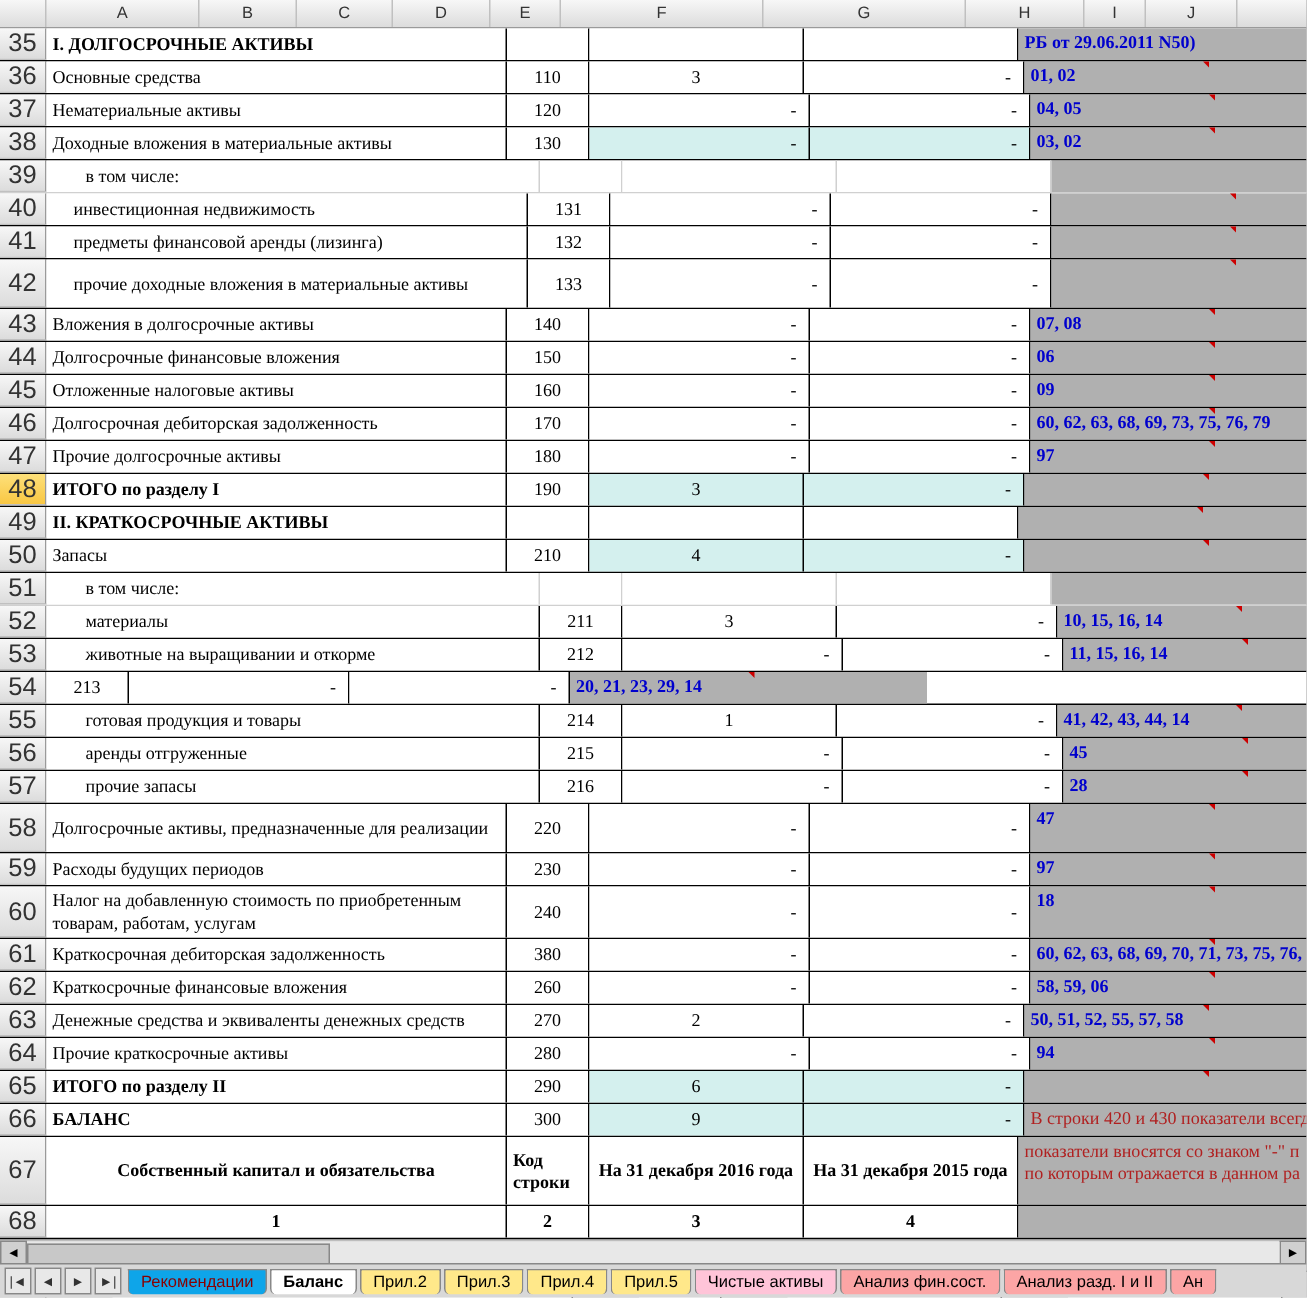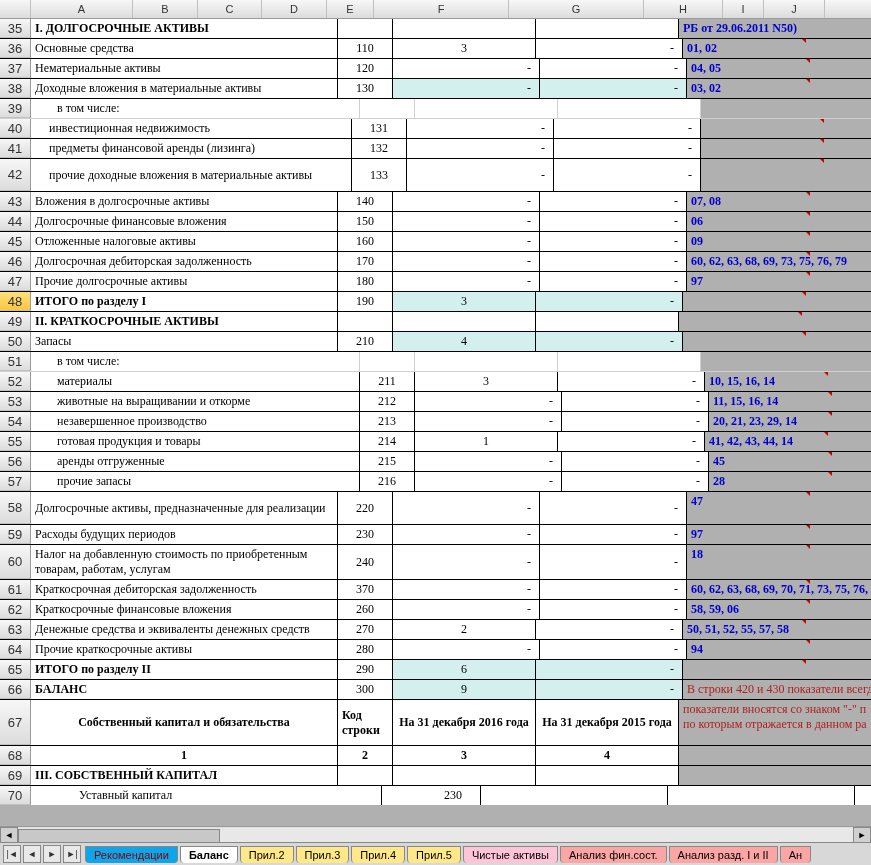--- a/index.html
+++ b/index.html
@@ -2,21 +2,21 @@
 <html><head>
 <meta charset="utf-8">
 <style>
 html,body{margin:0;padding:0;font-family:"Times New Roman",serif;font-size:11px;background:#b0b0b0;overflow:hidden}
 .app{width:871px;height:865px;position:relative;background:#b0b0b0}
 .colhdr{display:flex;height:18px;background:linear-gradient(#f7f7f7,#dcdcdc);border-bottom:1px solid #9a9a9a}
 .colhdr .rh{width:30px;border-right:1px solid #c0c0c0}
 .colhdr .ch{text-align:center;font-family:Arial,sans-serif;font-size:11px;color:#333;border-right:1px solid #c0c0c0;line-height:18px}
 .grid{position:relative;background:#fff}
 .row{display:flex;border-bottom:1px solid #000;min-height:19px}
-.rowhdr{width:30px;min-width:30px;background:linear-gradient(#f7f7f7,#dcdcdc);border-right:1px solid #9a9a9a;border-bottom:1px solid #c0c0c0;text-align:center;font-family:Arial,sans-serif;font-size:13px;color:#333;display:flex;align-items:center;justify-content:center}
+.rowhdr{width:30px;min-width:30px;background:linear-gradient(#f7f7f7,#dcdcdc);border-right:1px solid #9a9a9a;border-bottom:1px solid #c0c0c0;text-align:center;font-family:Arial,sans-serif;font-size:17px;color:#333;display:flex;align-items:center;justify-content:center}
 .rowhdr.sel{background:linear-gradient(#fde07a,#f9c743)}
 .cell{border-right:1px solid #000;padding:2px 4px;display:flex;align-items:center;font-size:12px;color:#000;background:#fff}
 .cA{width:101px;min-width:101px}
 .cB{width:64px;min-width:64px}
 .cC{width:63px;min-width:63px}
 .cD{width:64px;min-width:64px}
 .cE{width:46px;min-width:46px;justify-content:center}
 .cF{width:134px;min-width:134px;justify-content:center}
 .cG{width:134px;min-width:134px;justify-content:center}
 .cABCD{width:298px;min-width:298px;padding:2px 4px}
@@ -225,21 +225,20 @@
       <div class="row">
         <div class="rowhdr">53</div>
         <div class="cell cABCD indent1" style="">животные на выращивании и откорме</div>
         <div class="cell cE">212</div>
         <div class="cell cF dash">-</div>
         <div class="cell cG dash">-</div>
         <div class="rightzone">11, 15, 16, 14<span class="cm2"></span></div>
       </div>
       <div class="row">
         <div class="rowhdr">54</div>
-        <div class="cell cABCD indent1" style="">незавершенное производство</div>
         <div class="cell cE">213</div>
         <div class="cell cF dash">-</div>
         <div class="cell cG dash">-</div>
         <div class="rightzone">20, 21, 23, 29, 14<span class="cm2"></span></div>
       </div>
       <div class="row">
         <div class="rowhdr">55</div>
         <div class="cell cABCD indent1" style="">готовая продукция и товары</div>
         <div class="cell cE">214</div>
         <div class="cell cF">1</div>
@@ -282,21 +281,21 @@
         <div class="rowhdr">60</div>
         <div class="cell cABCD" style="">Налог на добавленную стоимость по приобретенным товарам, работам, услугам</div>
         <div class="cell cE">240</div>
         <div class="cell cF dash">-</div>
         <div class="cell cG dash">-</div>
         <div class="rightzone">18<span class="cm2"></span></div>
       </div>
       <div class="row">
         <div class="rowhdr">61</div>
         <div class="cell cABCD" style="">Краткосрочная дебиторская задолженность</div>
-        <div class="cell cE">370</div>
+        <div class="cell cE">380</div>
         <div class="cell cF dash">-</div>
         <div class="cell cG dash">-</div>
         <div class="rightzone">60, 62, 63, 68, 69, 70, 71, 73, 75, 76, 7<span class="cm2"></span></div>
       </div>
       <div class="row">
         <div class="rowhdr">62</div>
         <div class="cell cABCD" style="">Краткосрочные финансовые вложения</div>
         <div class="cell cE">260</div>
         <div class="cell cF dash">-</div>
         <div class="cell cG dash">-</div>

